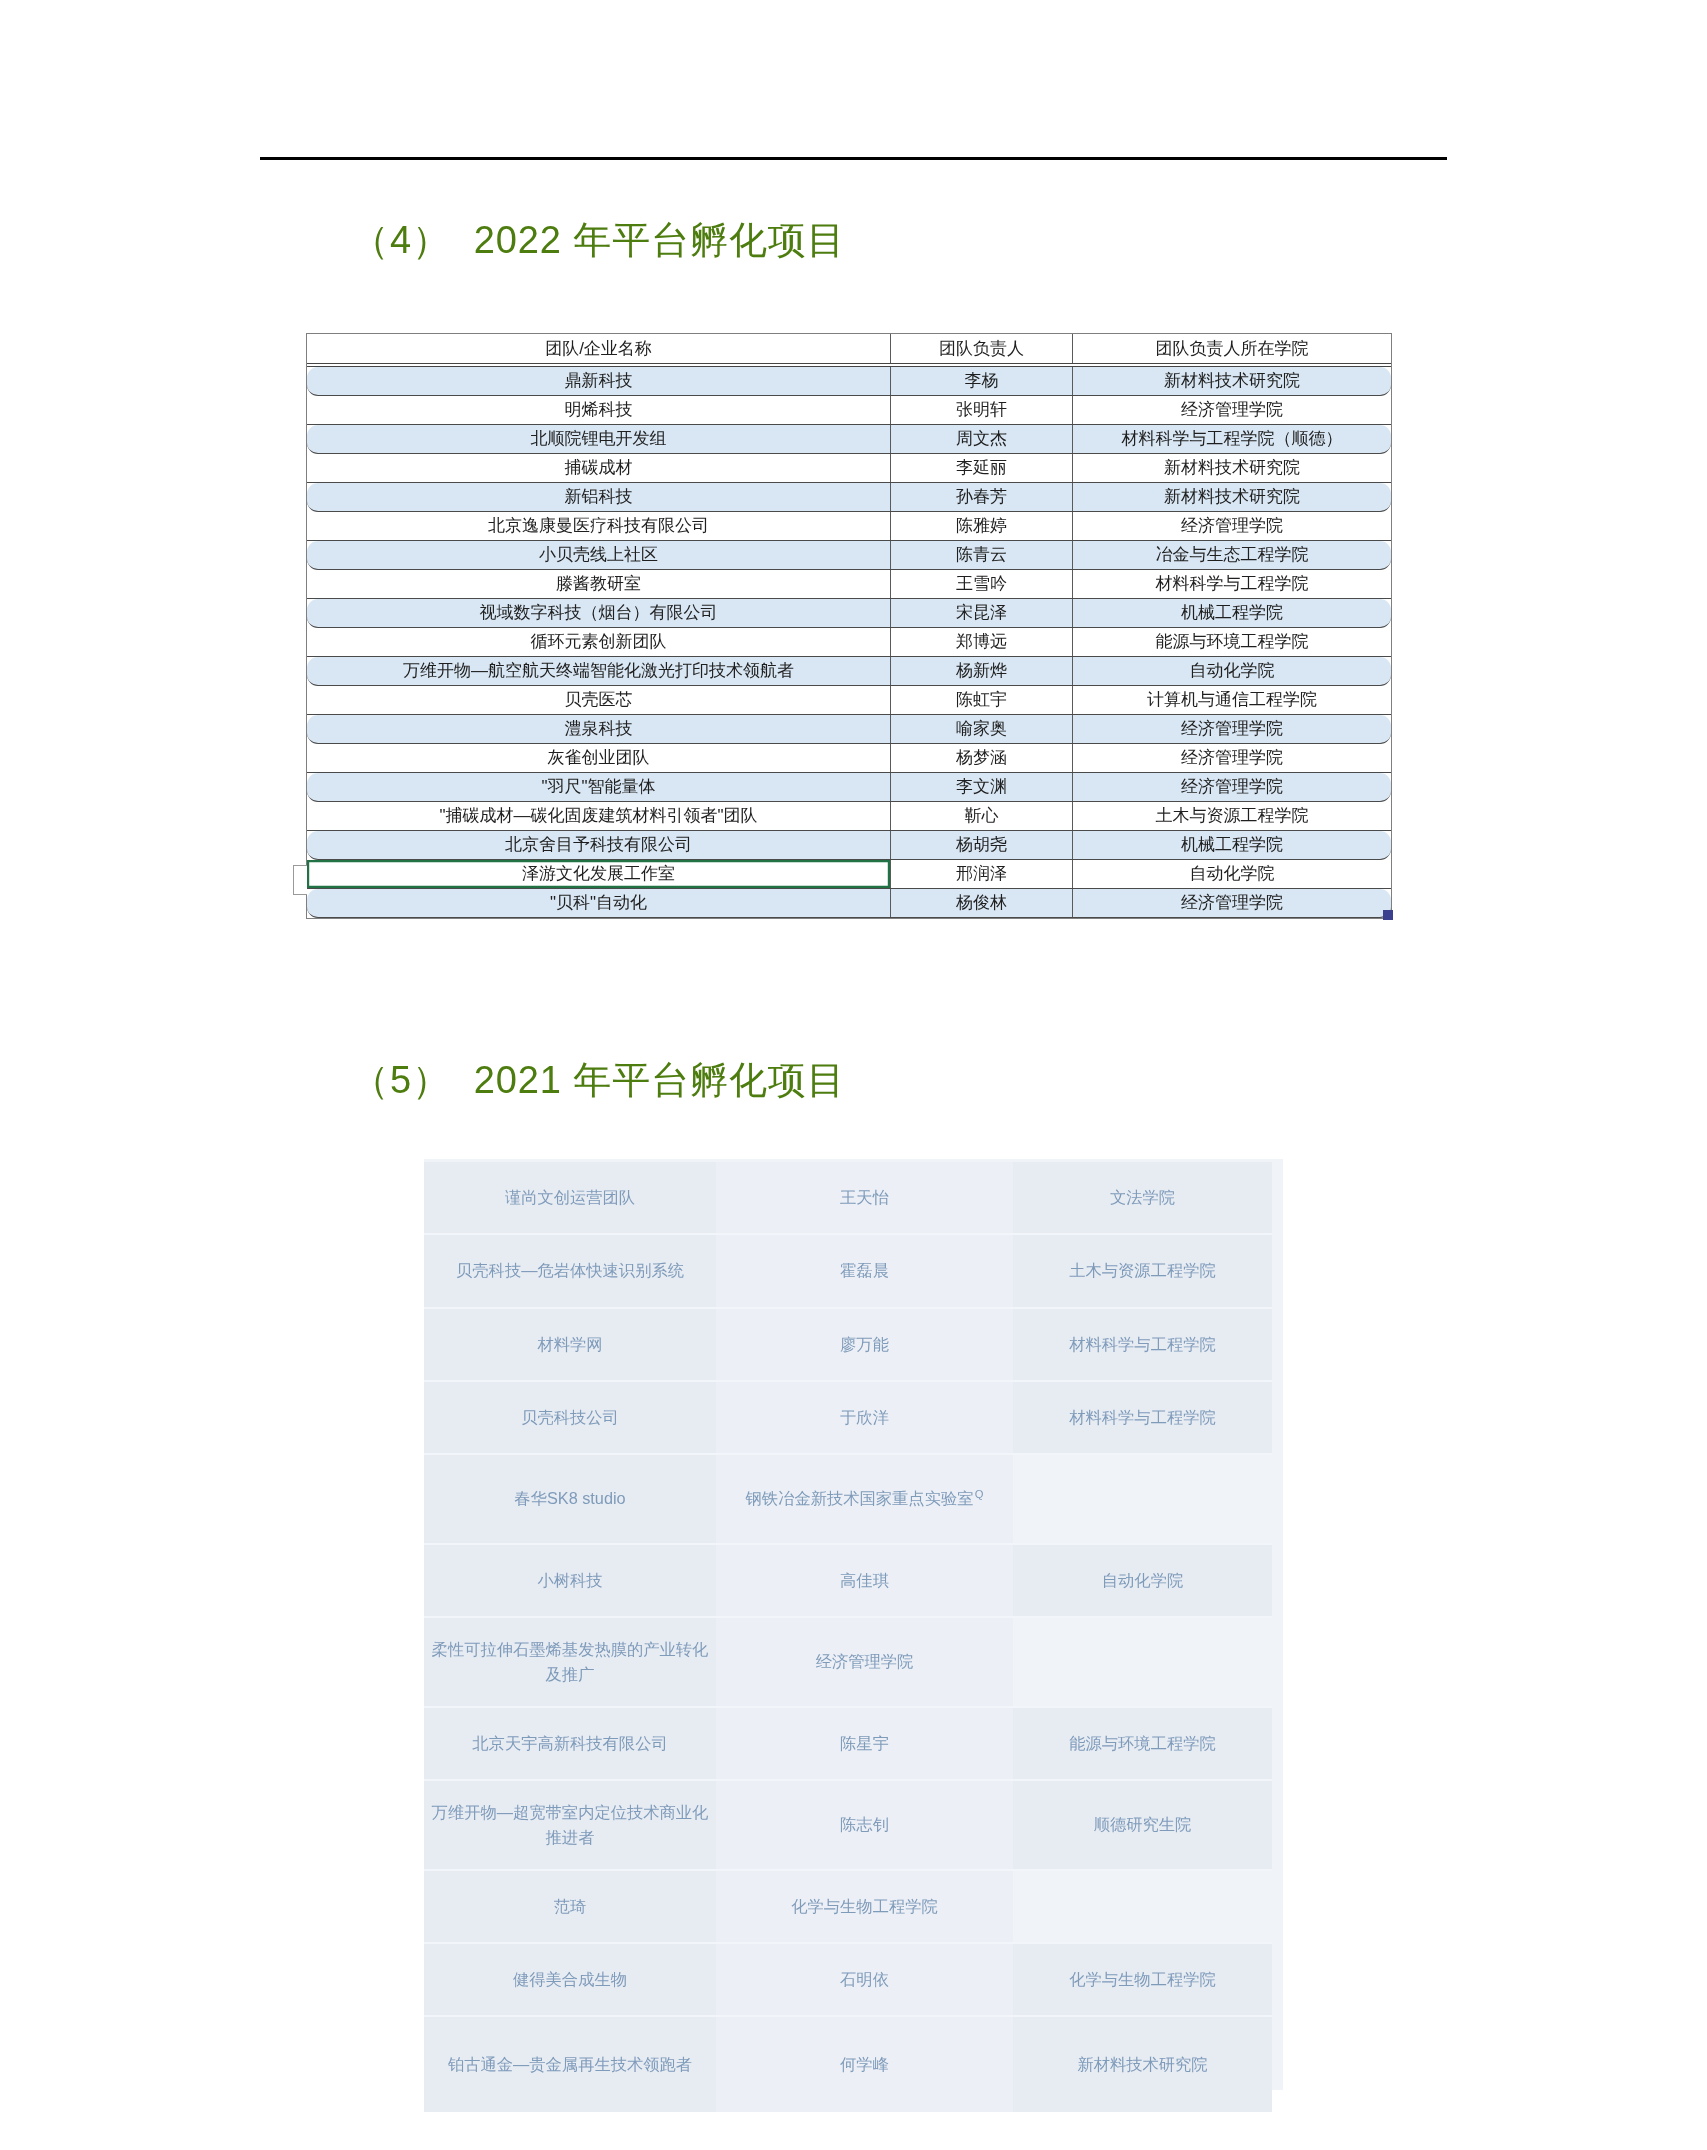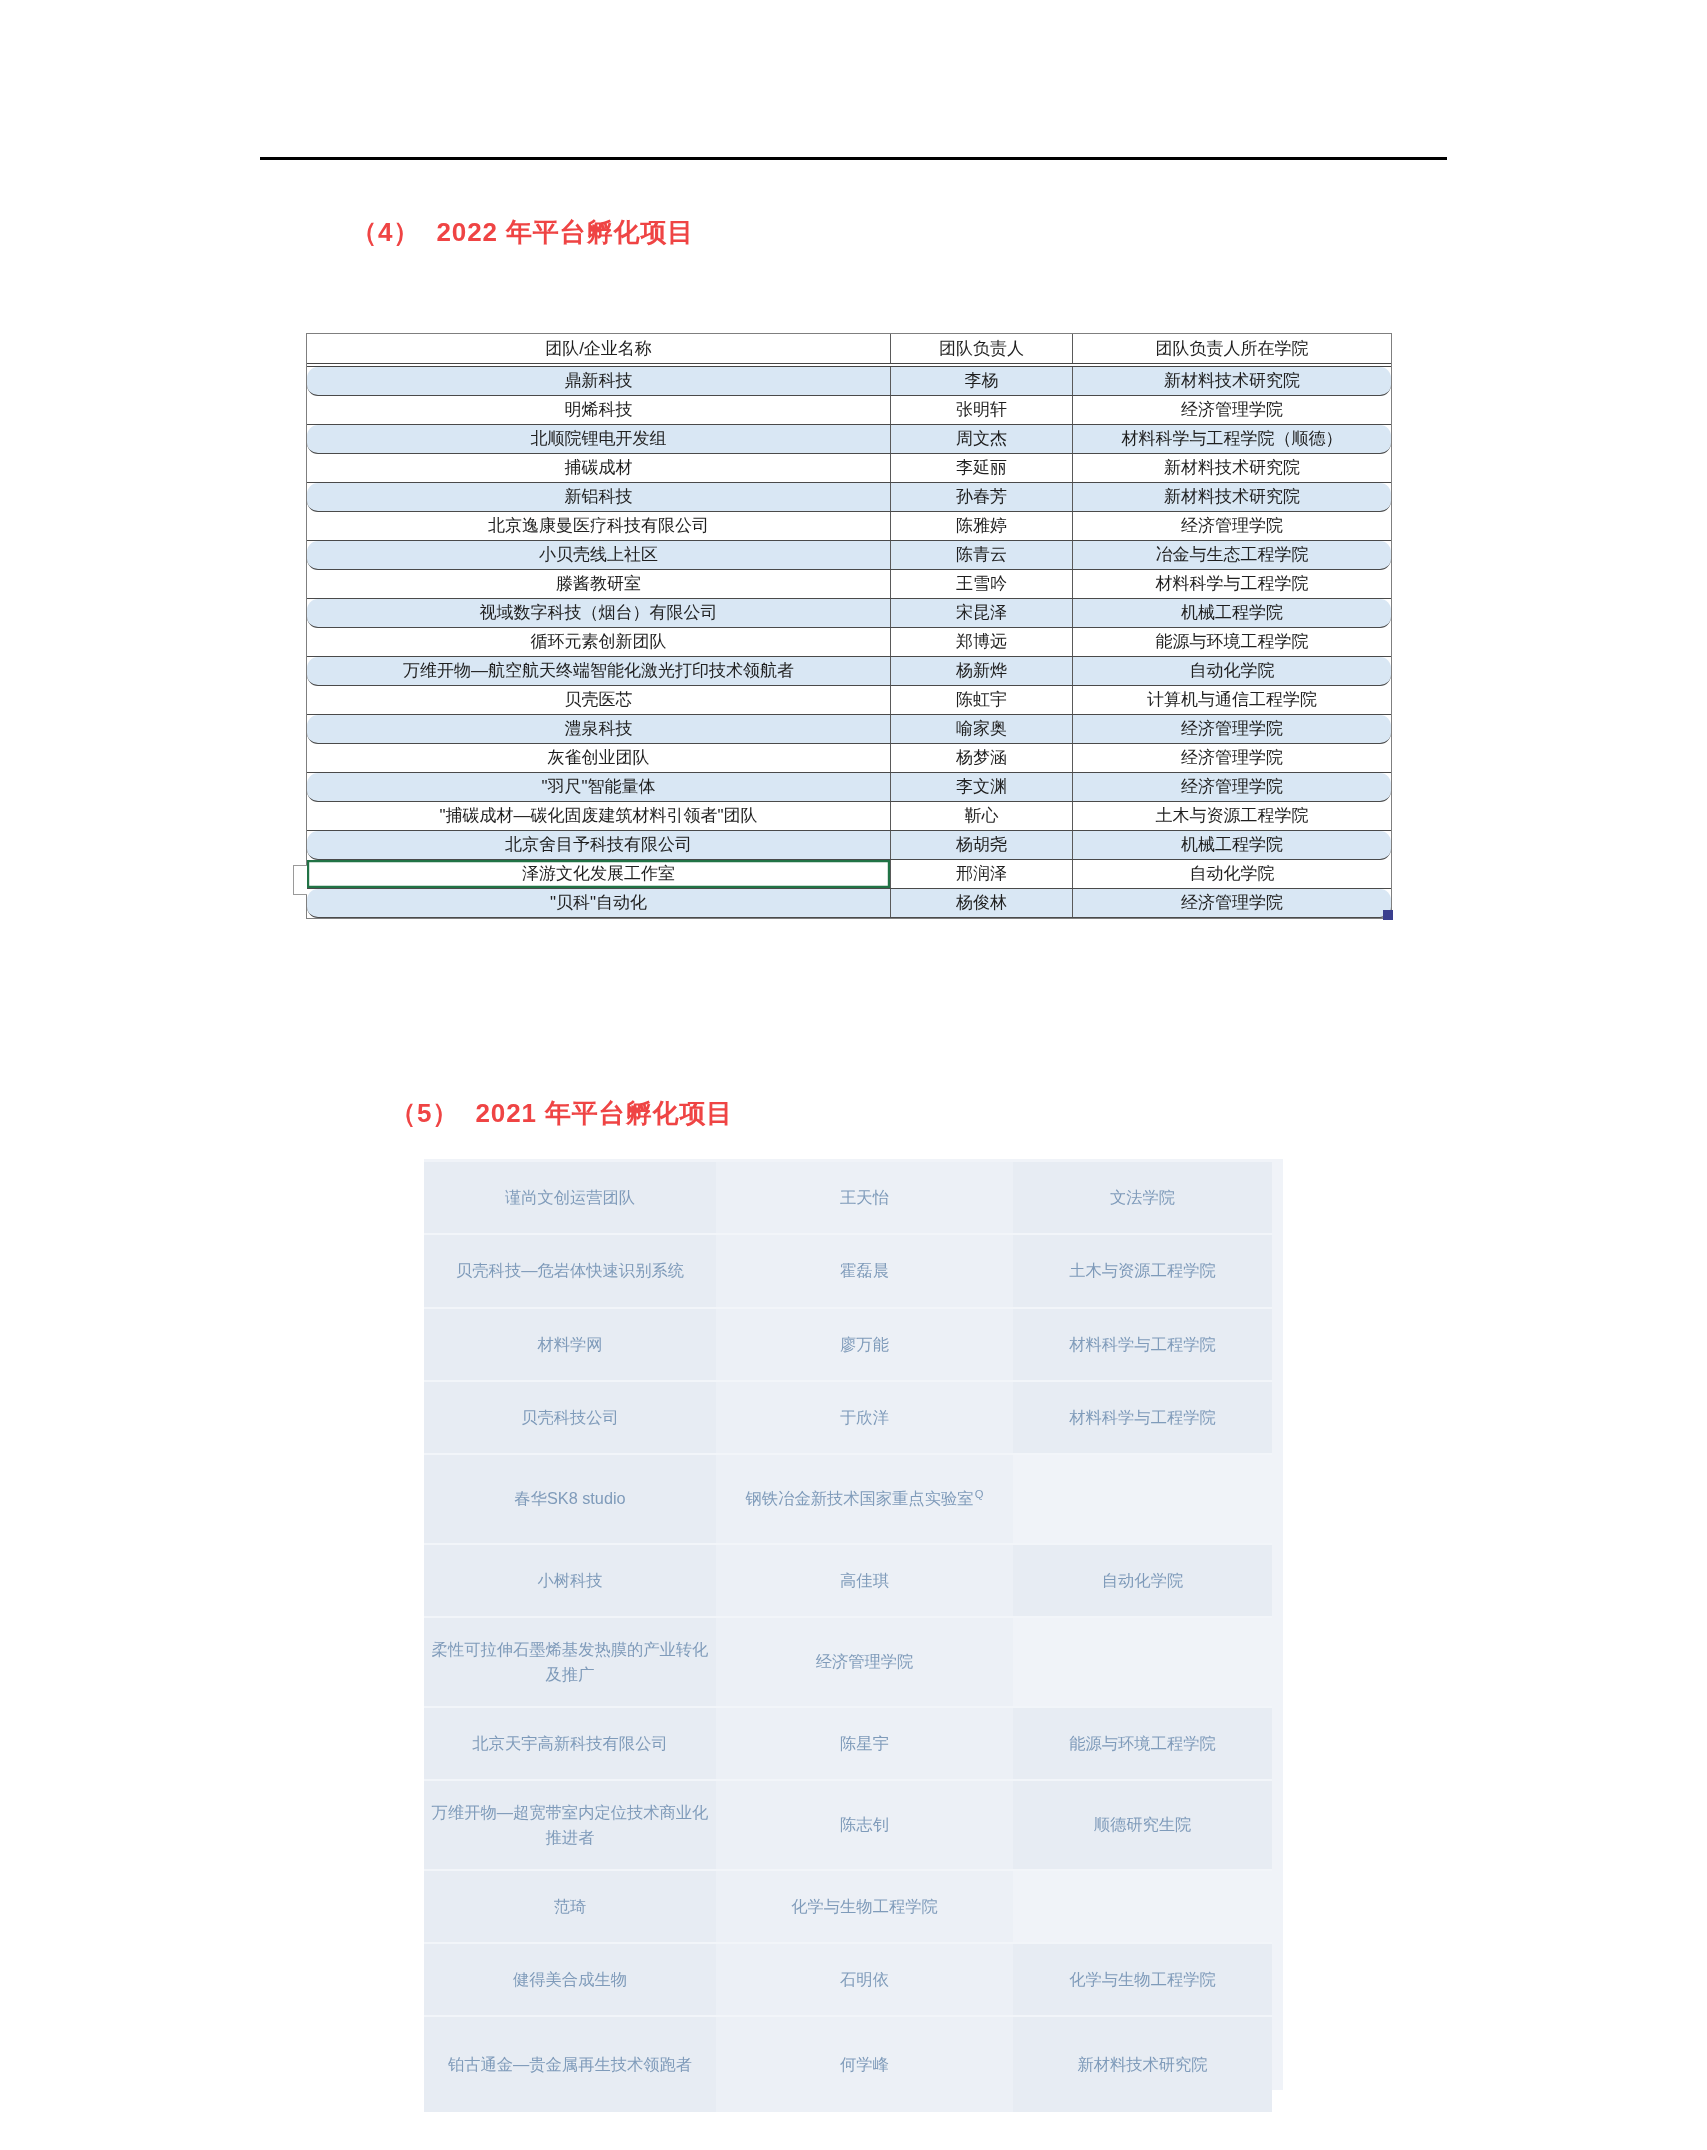--- a/index.html
+++ b/index.html
@@ -4,23 +4,23 @@
 <style>
   html,body{margin:0;padding:0;}
   body{
     width:1707px;height:2414px;background:#ffffff;position:relative;
     font-family:"Liberation Sans","DejaVu Sans",sans-serif;color:#222;
   }
   
   .header-rule{position:absolute;left:260px;top:157px;width:1187px;height:3px;background:#000;}
 
   
-  .sec-title{position:absolute;font-size:26px;font-weight:bold;color:#ef4444;white-space:pre;letter-spacing:0.9px;}
+  .sec-title{position:absolute;font-size:38px;font-weight:normal;color:#4d7c0f;white-space:pre;letter-spacing:0.9px;}
   #title2022{left:351px;top:215px;}
-  #title2021{left:351px;top:1096px;margin-left:39px;}
+  #title2021{left:351px;top:1055px;}
 
   
   #table2022{
     position:absolute;left:306px;top:333px;width:1086px;
     background:#fff;border:0.9px solid #7f7f7f;box-sizing:border-box;
   }
   .t1row{display:grid;grid-template-columns:583px 182px 319px;}
   .t1row > div{
     display:flex;align-items:center;justify-content:center;
     font-size:17px;color:#1f1f1f;overflow:hidden;white-space:nowrap;

